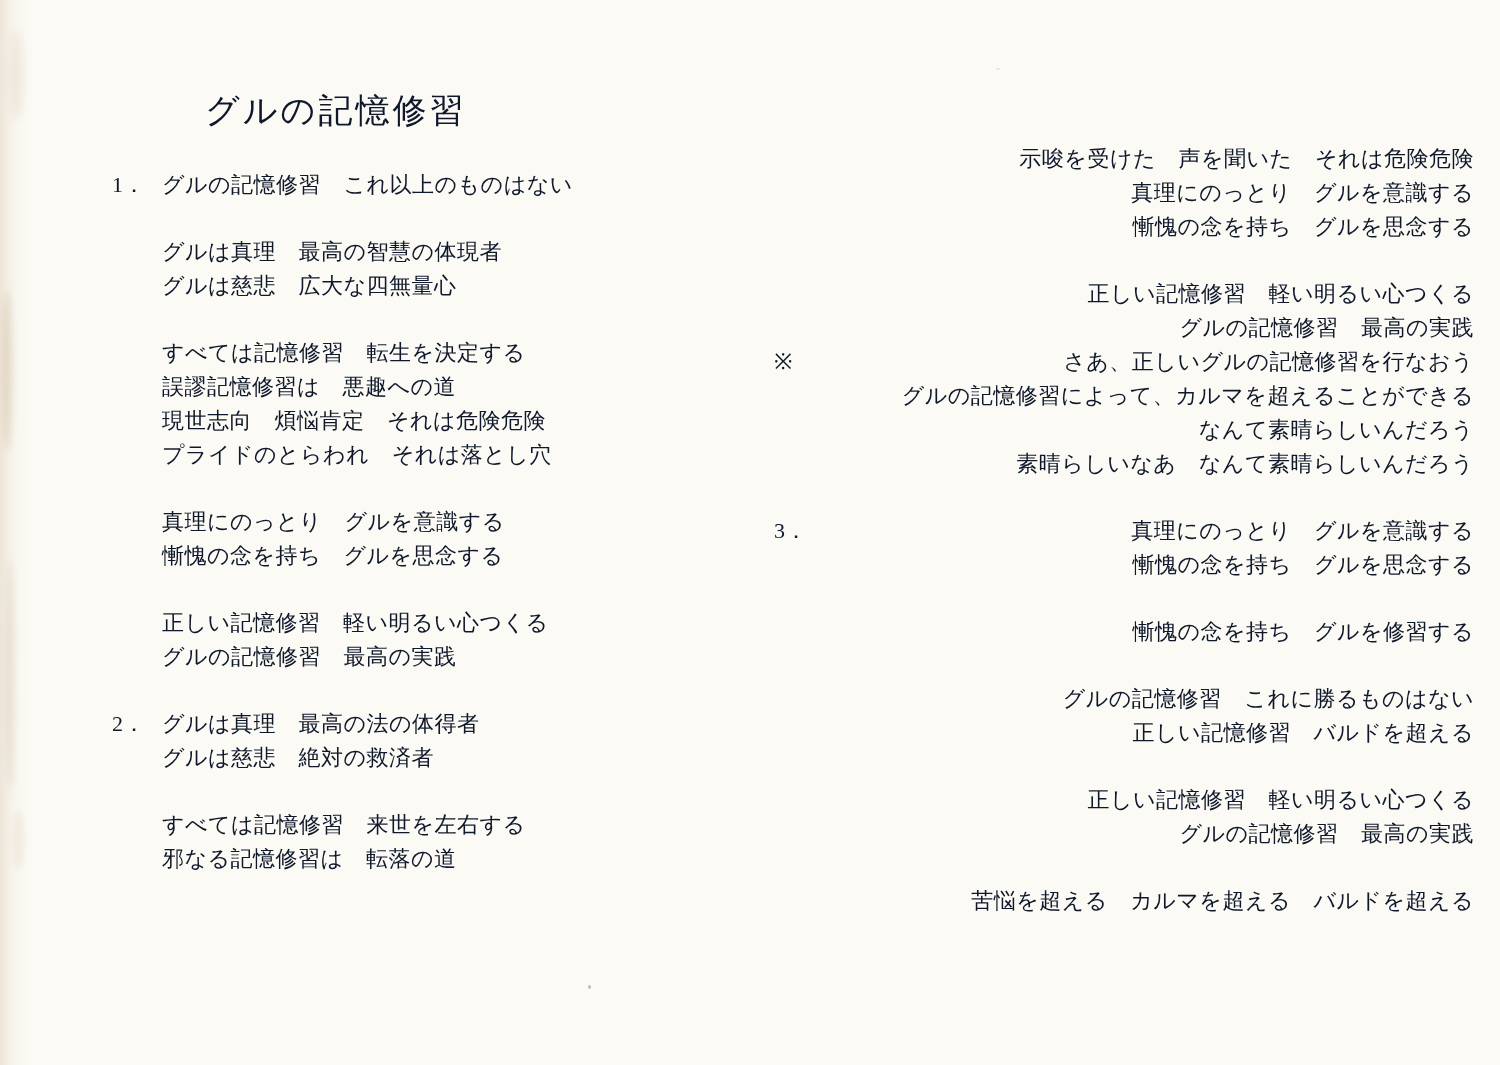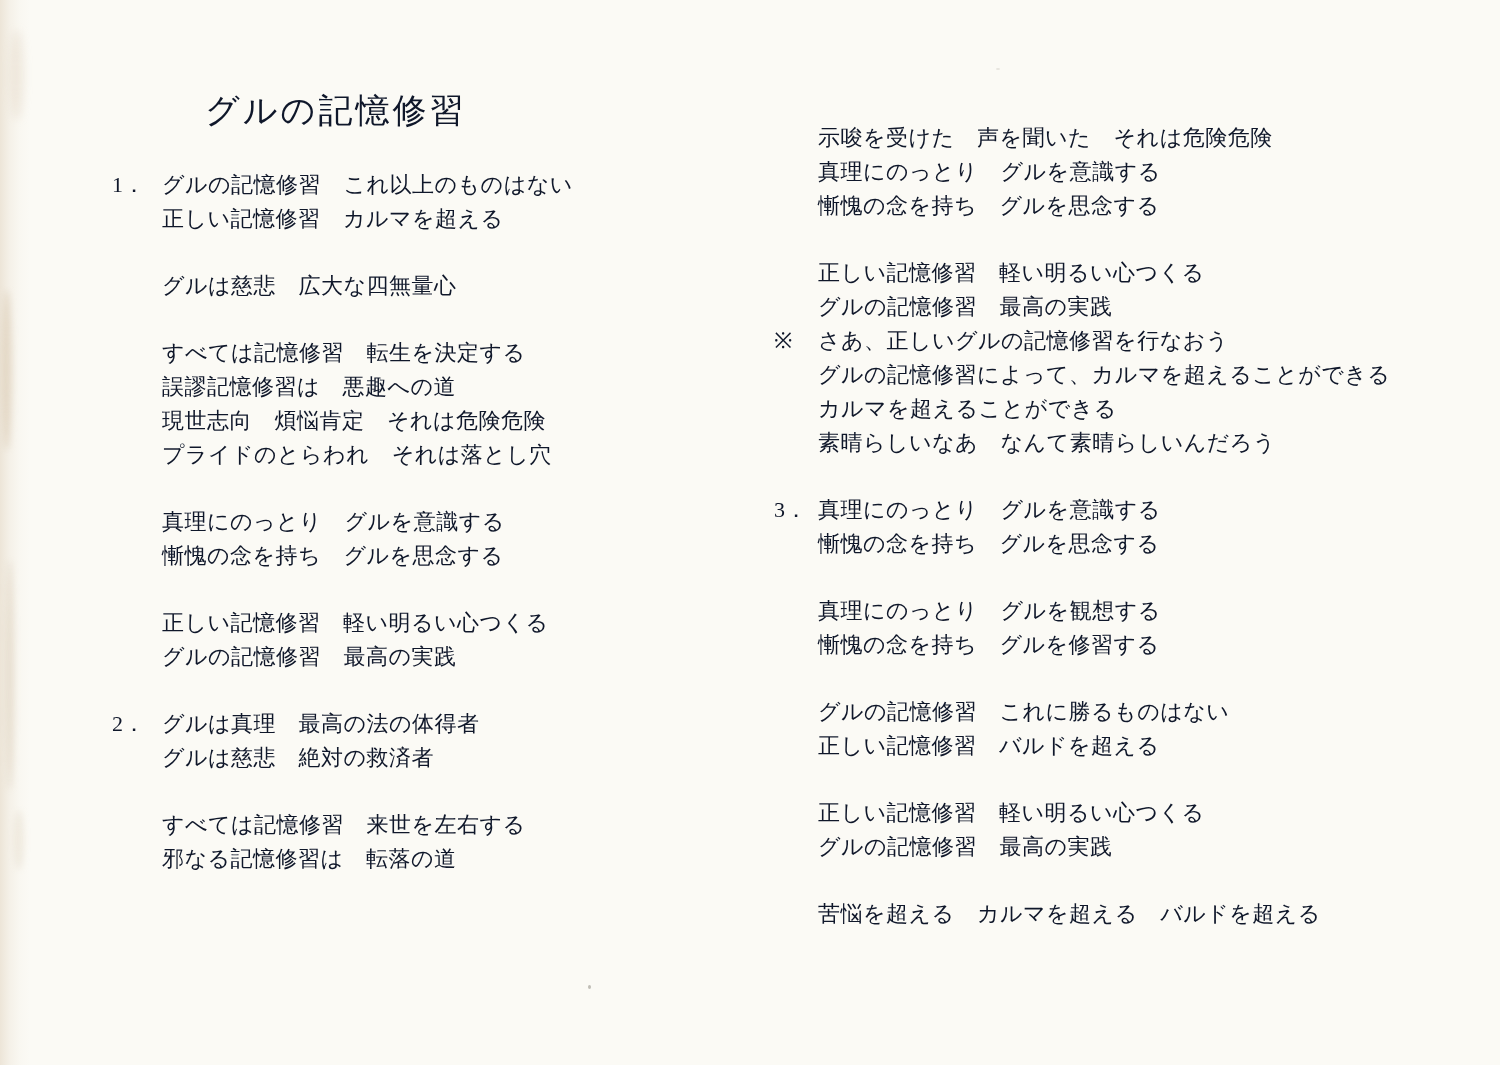--- a/index.html
+++ b/index.html
@@ -47,21 +47,21 @@
     margin: 0;
     font-size: 34px;
     font-weight: 500;
     letter-spacing: 3px;
     white-space: nowrap;
   }
   .col {
     position: absolute;
   }
   .col-left  { left: 112px; top: 168px; width: 620px; }
-  .col-right { left: 774px; top: 121px; width: 700px; }
+  .col-right { left: 774px; top: 142px; width: 700px; text-align: right; }
 
   .stanza {
     position: relative;
     margin: 0 0 33px 0;
   }
   .col-left  .stanza { padding-left: 50px; }
   .col-right .stanza { padding-left: 44px; }
   .stanza.tight { margin-bottom: 0; }
 
   .line {
@@ -97,24 +97,24 @@
 
   <div class="speck sp4"></div>
 
   <h1 class="title">グルの記憶修習</h1>
 
   <div class="col col-left">
 
     <div class="stanza">
       <span class="marker">1．</span>
       <div class="line">グルの記憶修習　これ以上のものはない</div>
-      <div class="line">正しい記憶修習　カルマを超える</div>
     </div>
 
     <div class="stanza">
+      <div class="line">グルは真理　最高の智慧の体現者</div>
       <div class="line">グルは慈悲　広大な四無量心</div>
     </div>
 
     <div class="stanza">
       <div class="line">すべては記憶修習　転生を決定する</div>
       <div class="line">誤謬記憶修習は　悪趣への道</div>
       <div class="line">現世志向　煩悩肯定　それは危険危険</div>
       <div class="line">プライドのとらわれ　それは落とし穴</div>
     </div>
 
@@ -151,32 +151,31 @@
 
     <div class="stanza tight">
       <div class="line">正しい記憶修習　軽い明るい心つくる</div>
       <div class="line">グルの記憶修習　最高の実践</div>
     </div>
 
     <div class="stanza">
       <span class="marker">※</span>
       <div class="line">さあ、正しいグルの記憶修習を行なおう</div>
       <div class="line">グルの記憶修習によって、カルマを超えることができる</div>
-      <div class="line">カルマを超えることができる</div>
+      <div class="line">なんて素晴らしいんだろう</div>
       <div class="line">素晴らしいなあ　なんて素晴らしいんだろう</div>
     </div>
 
     <div class="stanza">
       <span class="marker">3．</span>
       <div class="line">真理にのっとり　グルを意識する</div>
       <div class="line">慚愧の念を持ち　グルを思念する</div>
     </div>
 
     <div class="stanza">
-      <div class="line">真理にのっとり　グルを観想する</div>
       <div class="line">慚愧の念を持ち　グルを修習する</div>
     </div>
 
     <div class="stanza">
       <div class="line">グルの記憶修習　これに勝るものはない</div>
       <div class="line">正しい記憶修習　バルドを超える</div>
     </div>
 
     <div class="stanza">
       <div class="line">正しい記憶修習　軽い明るい心つくる</div>

